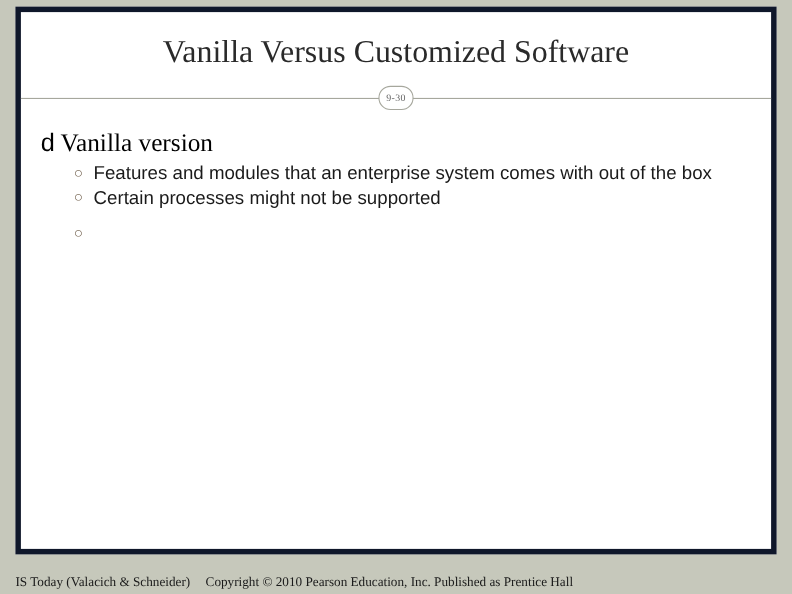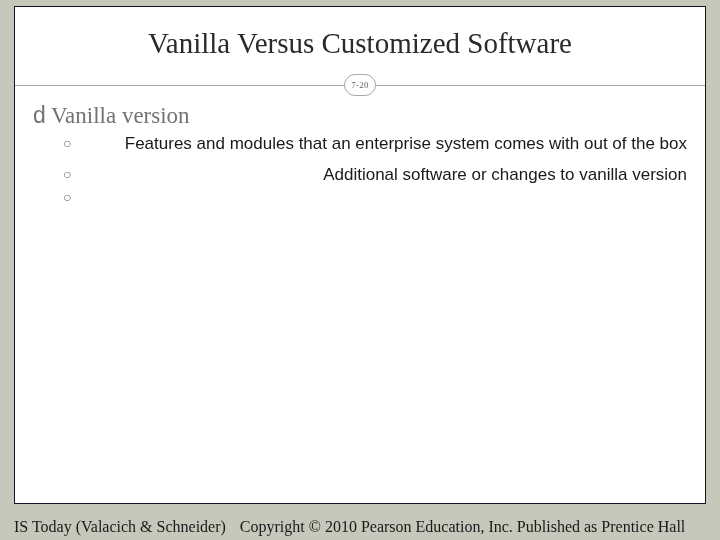--- a/index.html
+++ b/index.html
@@ -9,21 +9,21 @@
     font-family: Georgia, 'Times New Roman', serif;
     position: relative;
   }
   .slide {
     position: absolute;
     left: 14px;
     top: 6px;
     width: 692px;
     height: 498px;
     background: #ffffff;
-    border: 1px solid #0f172a;
+    border: 5px solid #0f172a;
   }
   .title {
     font-size: 29px;
     color: #2a2a2a;
     text-align: center;
     padding-top: 20px;
     font-weight: normal;
   }
   .hr-wrap {
     position: relative;
@@ -54,88 +54,87 @@
     letter-spacing: 0.3px;
   }
   .content {
     padding: 4px 18px 0 18px;
     font-family: Arial, Helvetica, sans-serif;
     color: #1a1a1a;
   }
   .sec-head {
     font-family: Georgia, 'Times New Roman', serif;
     font-size: 23px;
-    color: #737373;
-    margin: 0 0 4px 0;
+    color: #000000;
+    margin: 10px 0 4px 0;
   }
   .sec-head .lead {
     display: inline-block;
     width: 18px;
     font-family: Arial, sans-serif;
   }
   .sub-list {
     margin: 0 0 10px 30px;
   }
   .sub-item {
     font-size: 17px;
     line-height: 1.25;
     margin: 1px 0;
     display: flex;
-    justify-content: space-between;
   }
   .sub-item .bullet {
     display: inline-block;
     width: 18px;
     flex-shrink: 0;
     font-size: 14px;
     line-height: 1.45;
   }
   .circ-open::before {
     content: "○";
     color: #7a6a58;
   }
   .footer {
     position: absolute;
     left: 14px;
     bottom: 4px;
-    font-size: 16px;
+    font-size: 12px;
     color: #1a1a1a;
     font-family: Georgia, serif;
     line-height: 1.2;
   }
   .footer .line1 span.gap { display: inline-block; width: 14px; }
 </style>
 </head>
 <body>
 
 <div class="slide">
   <div class="title">Vanilla Versus Customized Software</div>
 
   <div class="hr-wrap">
     <div class="hr-line"></div>
-    <div class="page-badge">7-20</div>
+    <div class="page-badge">9-30</div>
   </div>
 
   <div class="content">
 
     <div class="sec-head">
       <span class="lead">d</span><span>Vanilla version</span>
     </div>
     <div class="sub-list">
       <div class="sub-item">
         <span class="bullet circ-open"></span>
         <span>Features and modules that an enterprise system comes with out of the box</span>
       </div>
+      <div class="sub-item">
+        <span class="bullet circ-open"></span>
+        <span>Certain processes might not be supported</span>
+      </div>
     </div>
 
     <div class="sub-list">
-      <div class="sub-item">
-        <span class="bullet circ-open"></span>
-        <span>Additional software or changes to vanilla version</span>
-      </div>
       <div class="sub-item">
         <span class="bullet circ-open"></span>
       </div>
     </div>
 
   </div>
 </div>
 
 <div class="footer">
   <div class="line1">

